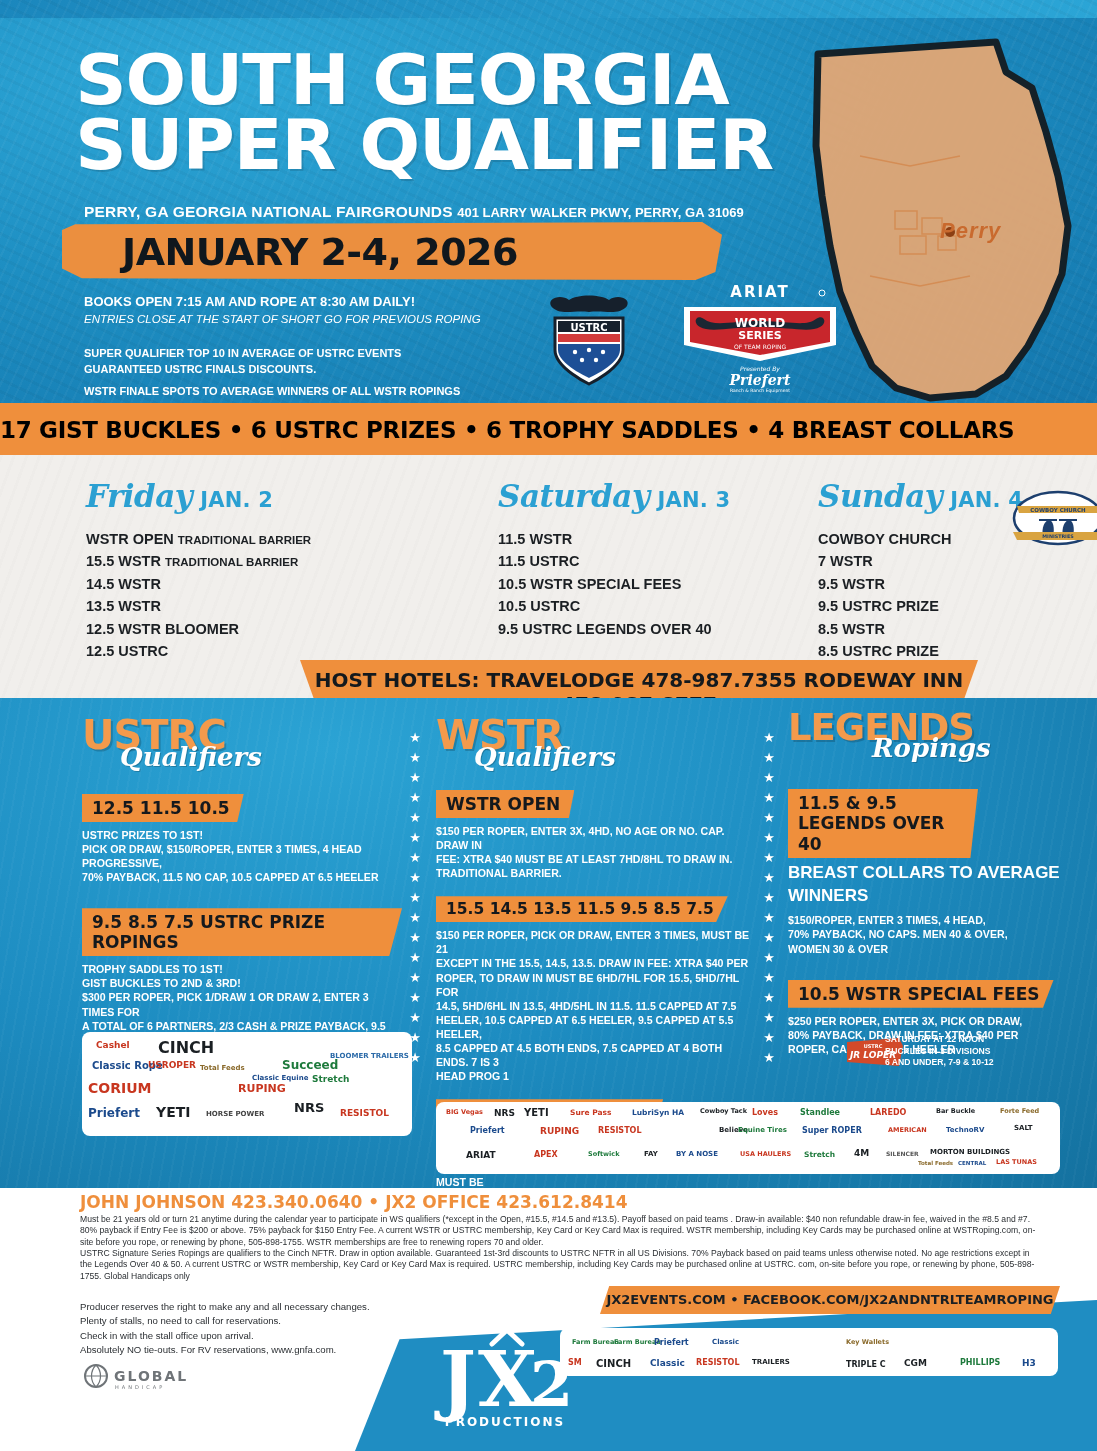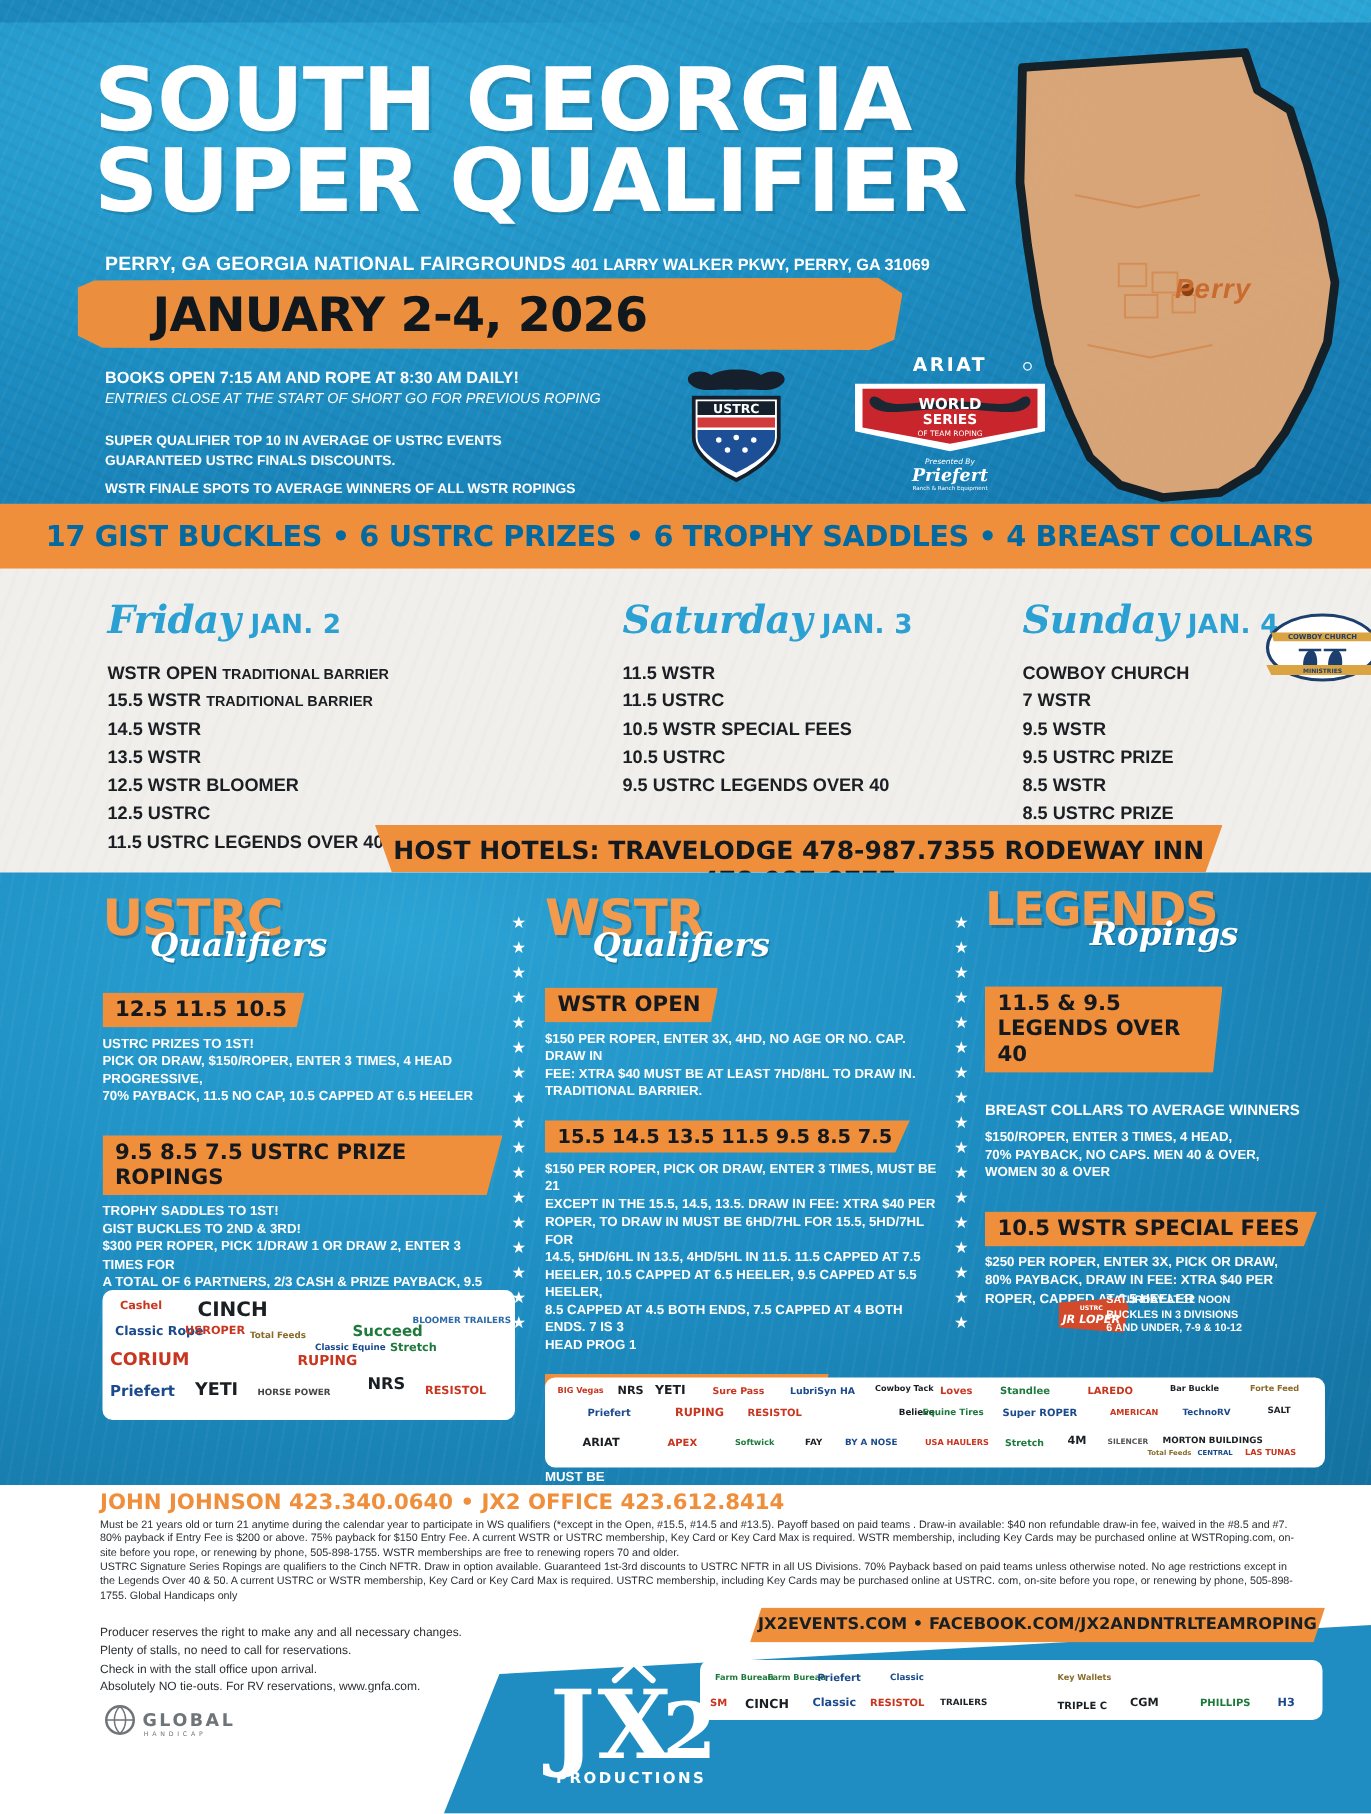--- a/index.html
+++ b/index.html
@@ -82,23 +82,23 @@
     position:absolute; left:545px; top:292px; width:88px; height:96px;
   }
   .ariat-logo { position:absolute; left:670px; top:283px; width:180px; height:112px; }
 
   
   .prize-bar {
     position:absolute; left:0; top:403px; width:1097px; height:52px;
     background:#ef8f3c;
   }
   .prize-bar-text {
-    position:absolute; left:0; top:417px; width:1051px; text-align:right;
+    position:absolute; left:0; top:417px; width:1051px; text-align:left;
     font-family:"DejaVu Sans", sans-serif; font-weight:bold; font-size:23px;
-    color:#0369a1; letter-spacing:-0.3px;
+    color:#000000; letter-spacing:-0.3px;
   }
 
   
   .schedule {
     position:absolute; left:0; top:455px; width:1097px; height:245px;
     background:#f1efec;
     background-image: repeating-linear-gradient(110deg, rgba(0,0,0,0.012) 0 3px, rgba(0,0,0,0) 3px 12px);
   }
   .day-col { position:absolute; }
   .day-script {
@@ -280,21 +280,20 @@
 
   <div class="day-col" style="left:86px; top:478px; width:330px;">
     <div><span class="day-script">Friday</span><span class="day-date">JAN. 2</span></div>
     <div class="day-list">
       <div><span>WSTR OPEN</span> <span class="small">TRADITIONAL BARRIER</span></div>
       <div><span>15.5 WSTR</span> <span class="small">TRADITIONAL BARRIER</span></div>
       <div><span>14.5 WSTR</span></div>
       <div><span>13.5 WSTR</span></div>
       <div><span>12.5 WSTR BLOOMER</span></div>
       <div><span>12.5 USTRC</span></div>
-      <div><span>11.5 USTRC LEGENDS OVER 40</span></div>
     </div>
   </div>
 
   <div class="day-col" style="left:498px; top:478px; width:300px;">
     <div><span class="day-script">Saturday</span><span class="day-date">JAN. 3</span></div>
     <div class="day-list">
       <div>11.5 WSTR</div>
       <div>11.5 USTRC</div>
       <div>10.5 WSTR SPECIAL FEES</div>
       <div>10.5 USTRC</div>
@@ -446,21 +445,21 @@
   <div class="sponsor-name" style="left:918px; top:1160px; font-size:5.5px; color:#8a6a2b;">Total Feeds</div>
   <div class="sponsor-name" style="left:958px; top:1160px; font-size:5.5px; color:#1b4a8c;">CENTRAL</div>
   <div class="sponsor-name" style="left:996px; top:1158px; font-size:6.5px; color:#c8361f;">LAS TUNAS</div>
 
   <div style="position:absolute; left:788px; top:706px; width:278px;">
     <div class="col-head-big" style="font-size:37px;">LEGENDS</div>
     <div class="col-head-script" style="margin-left:84px;">Ropings</div>
 
     <div style="margin-top:26px;">
       <div class="orange-tag" style="max-width:190px; white-space:normal; line-height:1.2;">11.5 &amp; 9.5 LEGENDS OVER 40</div>
-      <div class="blk" style="margin-top:23px; font-size:12px;">BREAST COLLARS TO AVERAGE WINNERS</div>
+      <div class="blk" style="margin-top:4px; font-size:17px;">BREAST COLLARS TO AVERAGE WINNERS</div>
       <div class="blk" style="white-space:pre-line;">$150/ROPER, ENTER 3 TIMES, 4 HEAD,
 70% PAYBACK, NO CAPS. MEN 40 &amp; OVER,
 WOMEN 30 &amp; OVER</div>
     </div>
 
     <div style="margin-top:24px;">
       <div class="orange-tag">10.5   WSTR SPECIAL FEES</div>
       <div class="blk" style="white-space:pre-line;">$250 PER ROPER, ENTER 3X, PICK OR DRAW,
 80% PAYBACK, DRAW IN FEE: XTRA $40 PER
 ROPER, CAPPED AT 6.5 HEELER</div>

